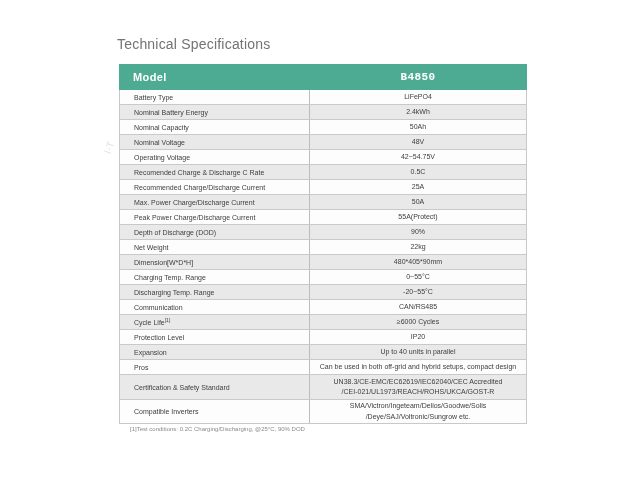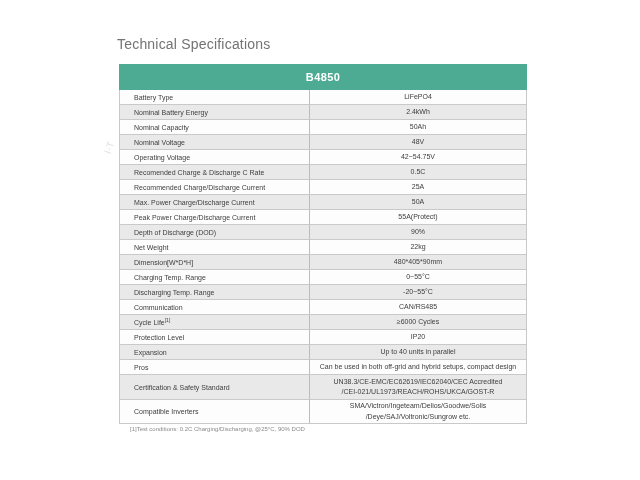--- a/index.html
+++ b/index.html
@@ -34,20 +34,21 @@
     letter-spacing: 0.4px;
   }
   .thead .model-cell {
     width: 190px;
     padding-left: 14px;
     box-sizing: border-box;
   }
   .thead .variant-cell {
     flex: 1;
     text-align: center;
+    font-family: Liberation Mono, monospace;
   }
   .tbody {
     border-left: 1px solid #c9c9c9;
     border-right: 1px solid #c9c9c9;
   }
   .row {
     display: flex;
     height: 15px;
     box-sizing: border-box;
     border-bottom: 1px solid #c9c9c9;
@@ -107,20 +108,21 @@
 <div class="page-title">Technical Specifications</div>
 
 <div class="wm wm1">Dec</div>
 <div class="wm wm2">I-T</div>
 <div class="wm wm3">naire Serv</div>
 <div class="wm wm4">Rachael 7</div>
 <div class="wm wm5">10 AM 1F</div>
 
 <div class="spec-table">
   <div class="thead">
+    <div class="model-cell">Model</div>
     <div class="variant-cell">B4850</div>
   </div>
   <div class="tbody">
 
     <div class="row">
       <div class="cell label">Battery Type</div>
       <div class="cell value">LiFePO4</div>
     </div>
     <div class="row">
       <div class="cell label">Nominal Battery Energy</div>

